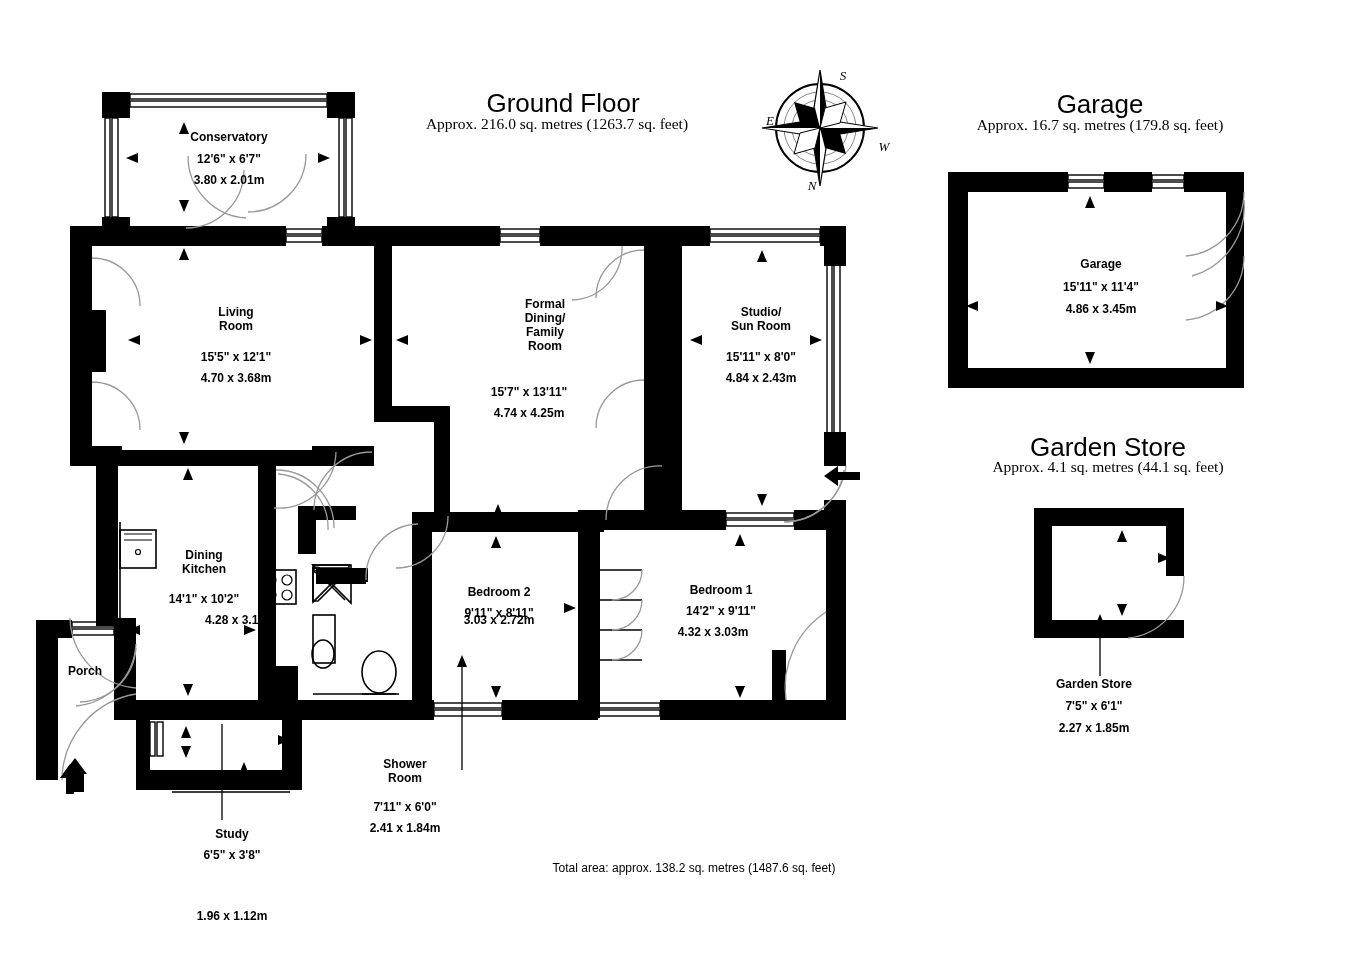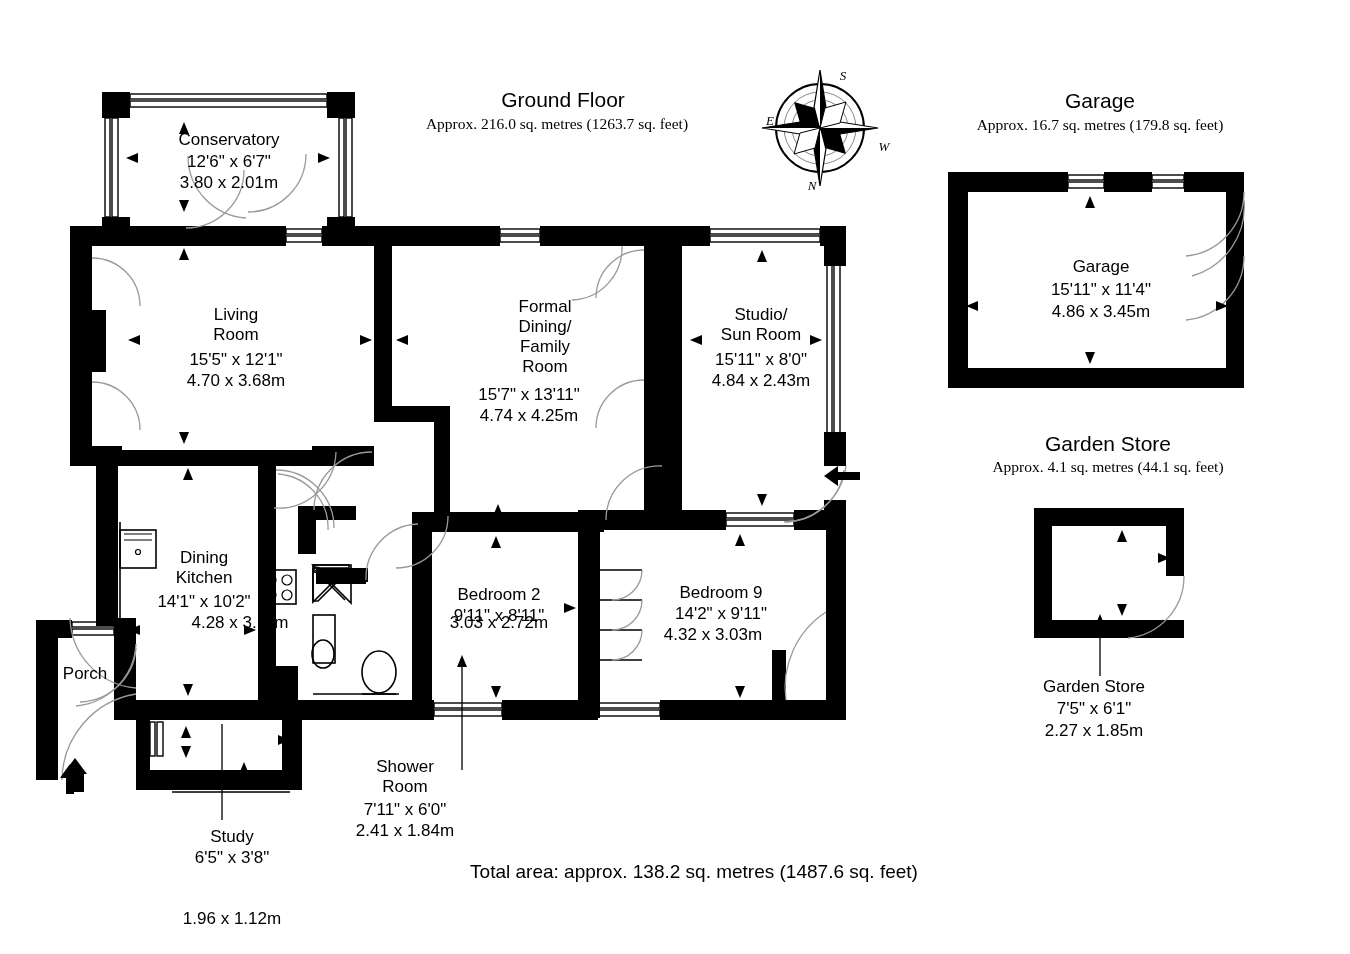--- a/index.html
+++ b/index.html
@@ -2,24 +2,24 @@
 <html><head>
 <meta charset="utf-8">
 <style>
   html,body{margin:0;padding:0;background:#ffffff;}
   body{width:1350px;height:954px;position:relative;overflow:hidden;
        font-family:"Liberation Sans", sans-serif;color:#000;}
   #plan{position:absolute;left:0;top:0;width:1350px;height:954px;}
   .lbl{position:absolute;text-align:center;line-height:1.18;white-space:pre-line;}
   .lbl.t-sans{font-family:"Liberation Sans",sans-serif;}
   .lbl.t-serif{font-family:"Liberation Serif",serif;}
-  .title{font-size:21px;}
+  .title{font-size:26px;}
   .sub{font-size:15.5px;}
-  .room{font-size:17px;}
-  .total{font-size:19px;}
+  .room{font-size:12px;font-weight:bold;}
+  .total{font-size:12px;}
   .ctr{transform:translateX(-50%);}
 </style>
 </head>
 <body>
 
 <svg id="plan" viewBox="0 0 1350 954">
   <defs>
     <style>
       .w{fill:#000;}
       .thin{fill:none;stroke:#000;stroke-width:1.6;}
@@ -331,21 +331,21 @@
 
 <div class="lbl ctr t-sans room" style="left:204px;top:548px;">Dining
 Kitchen</div>
 <div class="lbl ctr t-sans room" style="left:204px;top:592px;">14'1" x 10'2"</div>
 <div class="lbl ctr t-sans room" style="left:204px;top:613px;margin-left:36px;">4.28 x 3.11m</div>
 
 <div class="lbl ctr t-sans room" style="left:499px;top:585px;">Bedroom 2</div>
 <div class="lbl ctr t-sans room" style="left:499px;top:606px;">9'11" x 8'11"</div>
 <div class="lbl ctr t-sans room" style="left:499px;top:613px;">3.03 x 2.72m</div>
 
-<div class="lbl ctr t-sans room" style="left:721px;top:583px;">Bedroom 9</div>
+<div class="lbl ctr t-sans room" style="left:721px;top:583px;">Bedroom 1</div>
 <div class="lbl ctr t-sans room" style="left:721px;top:604px;">14'2" x 9'11"</div>
 <div class="lbl ctr t-sans room" style="left:713px;top:625px;">4.32 x 3.03m</div>
 
 <div class="lbl ctr t-sans room" style="left:405px;top:757px;">Shower
 Room</div>
 <div class="lbl ctr t-sans room" style="left:405px;top:800px;">7'11" x 6'0"</div>
 <div class="lbl ctr t-sans room" style="left:405px;top:821px;">2.41 x 1.84m</div>
 
 <div class="lbl ctr t-sans room" style="left:232px;top:827px;">Study</div>
 <div class="lbl ctr t-sans room" style="left:232px;top:848px;">6'5" x 3'8"</div>

